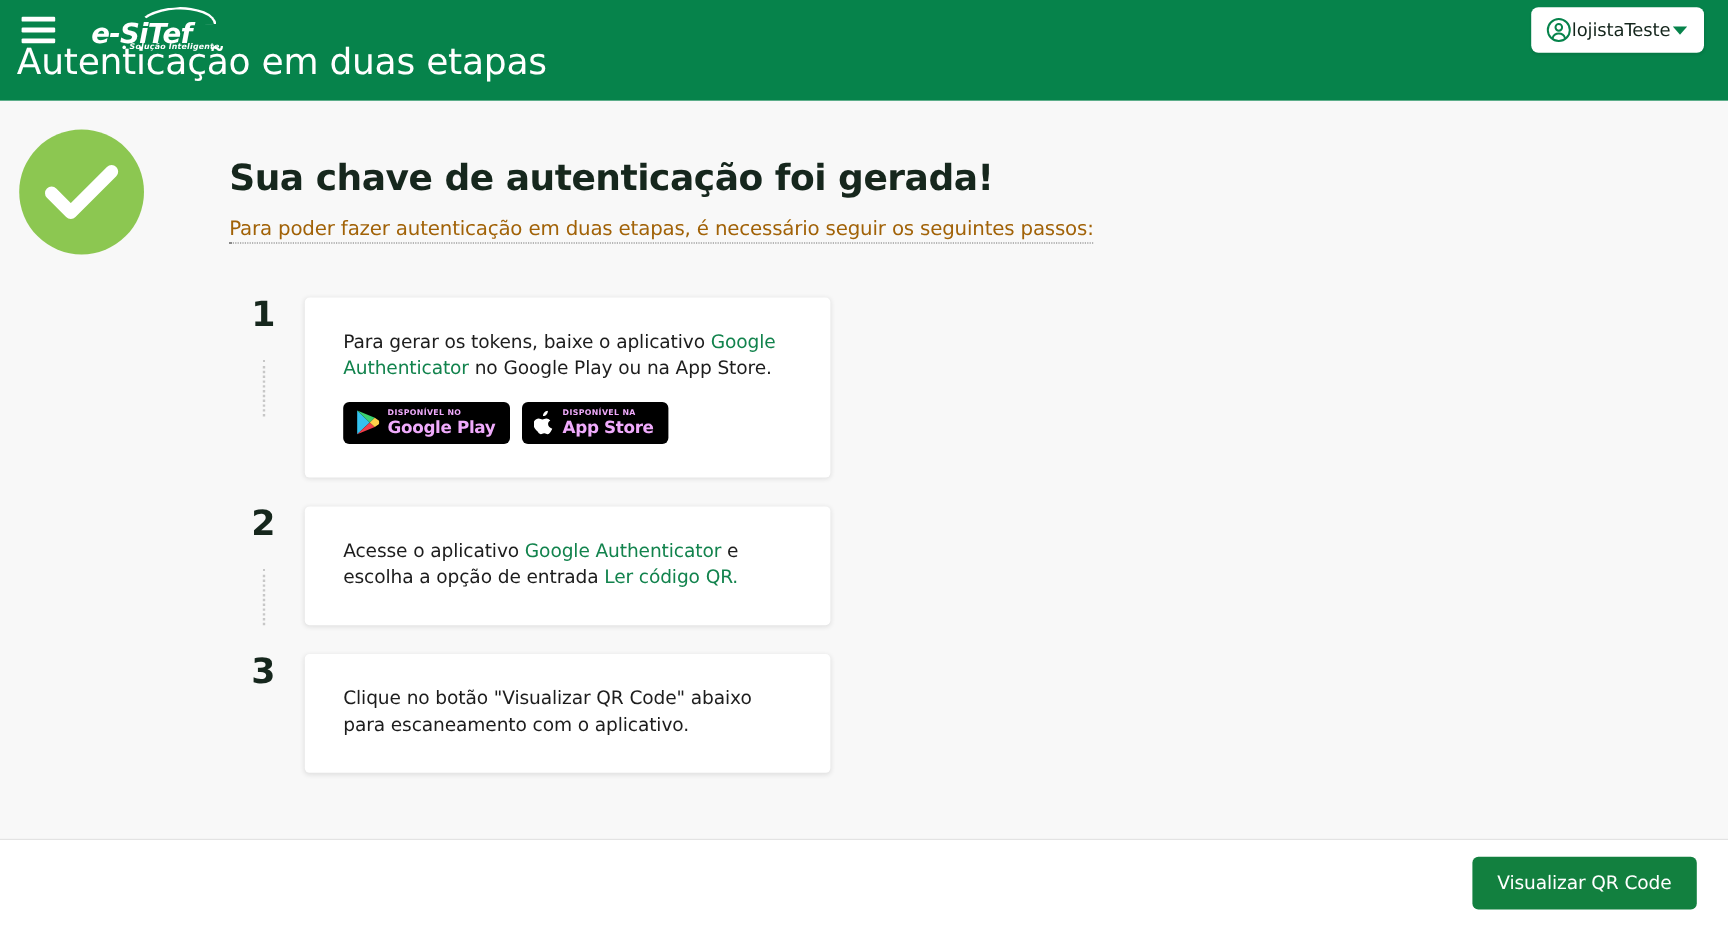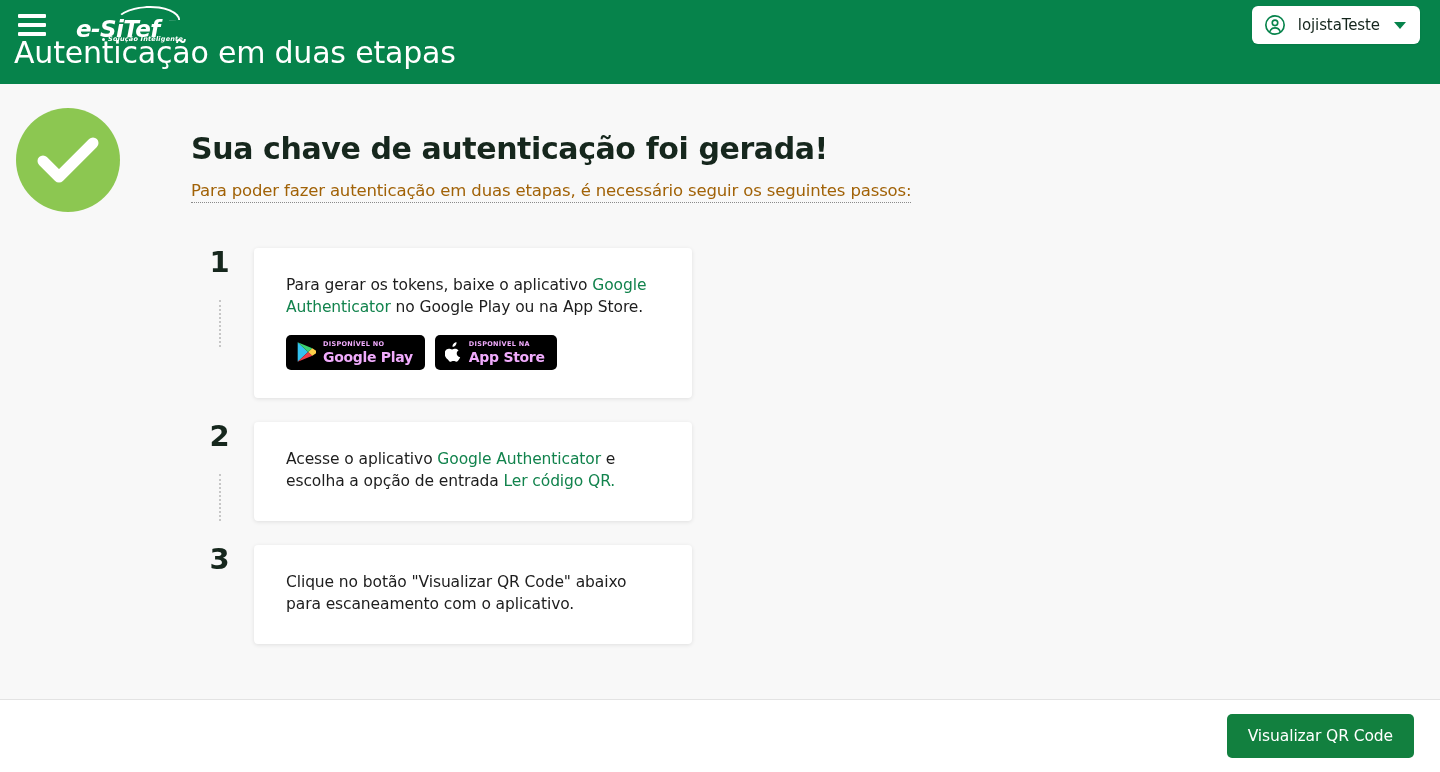--- a/index.html
+++ b/index.html
@@ -114,21 +114,20 @@
     height: 3px;
     background: #ffffff;
     border-radius: 50%;
   }
 
   .header-spacer { flex: 1 1 auto; }
 
   .user-pill {
     display: flex;
     align-items: center;
-    gap: 12px;
     background: #ffffff;
     border-radius: 6px;
     padding: 8px 14px 8px 12px;
     cursor: pointer;
     box-shadow: 0 1px 2px rgba(0,0,0,.08);
     flex: 0 0 auto;
   }
   .user-pill .avatar-icon { display: block; flex: 0 0 auto; }
   .user-pill .user-name {
     font-size: 15px;

